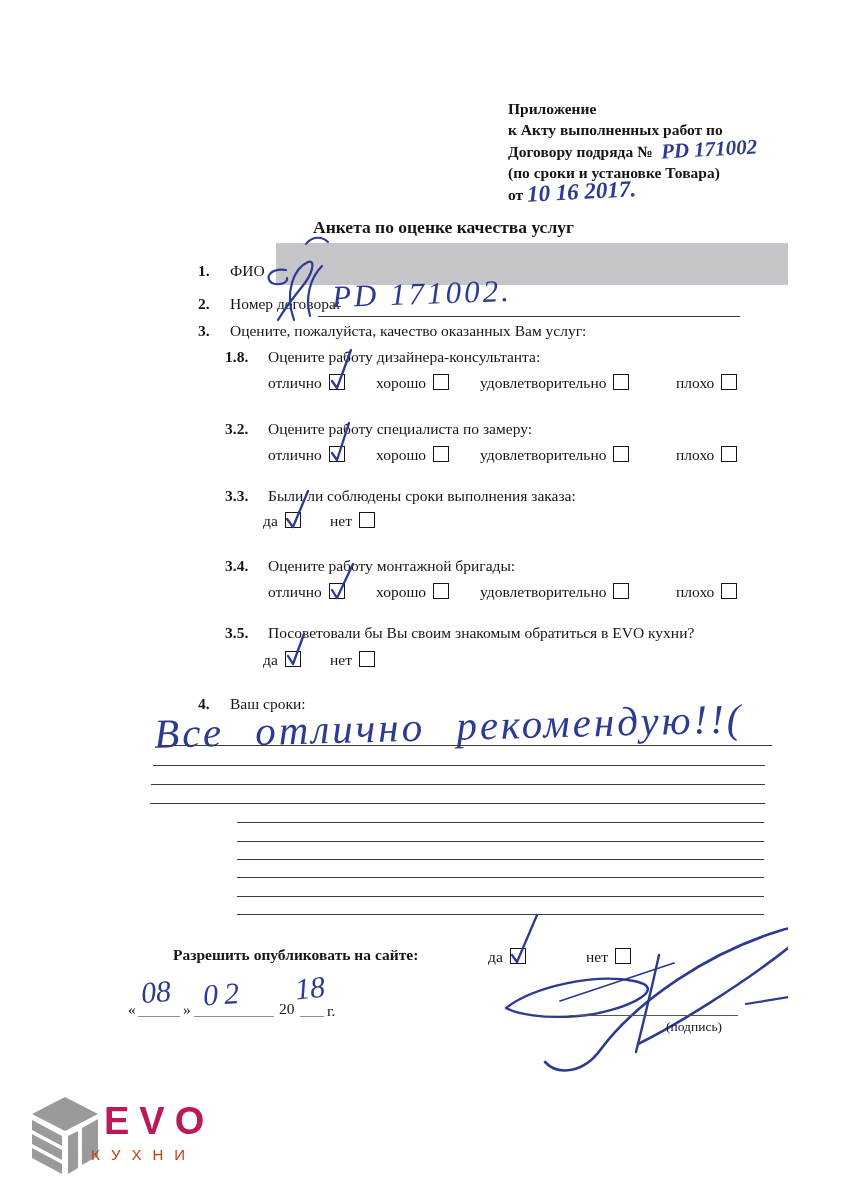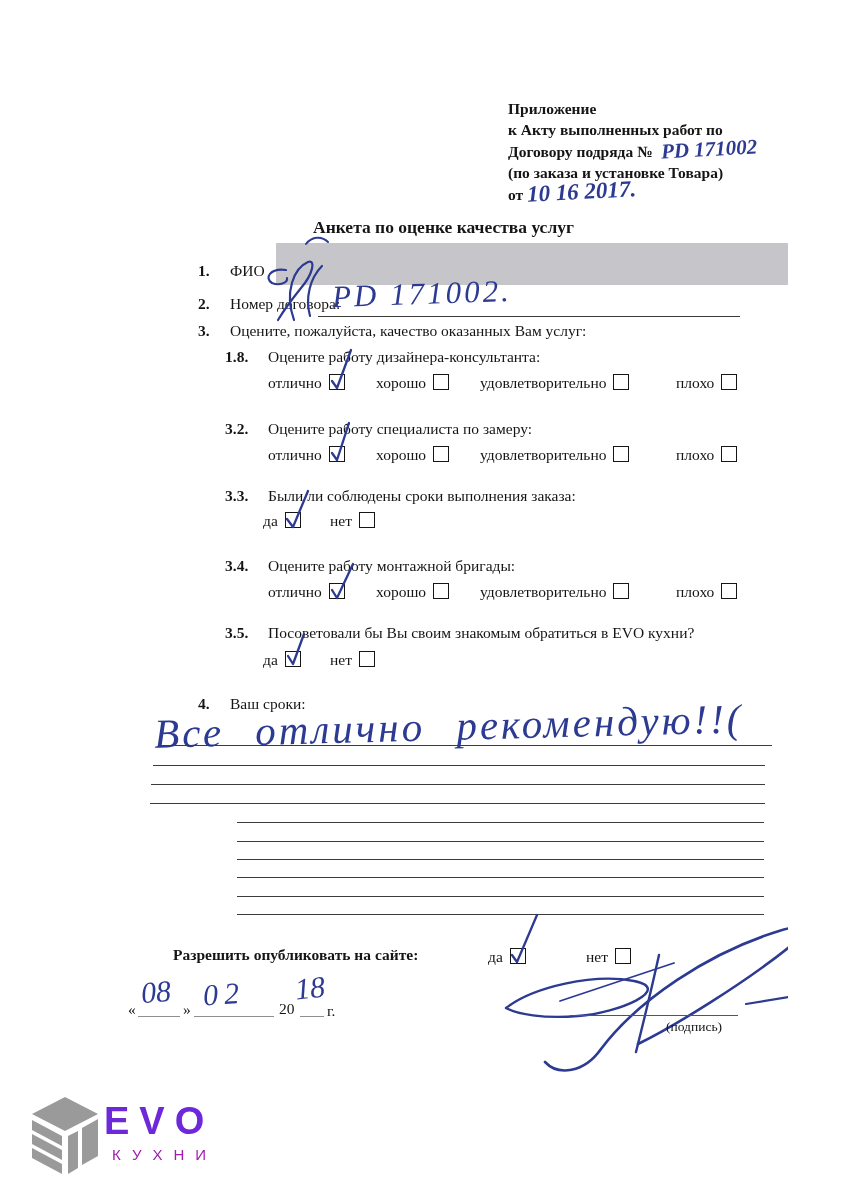--- a/index.html
+++ b/index.html
@@ -18,35 +18,35 @@
     display:inline-block; width:14px; height:14px; border:1.6px solid #161616;
     margin-left:7px; vertical-align:-2px; position:relative; background:#fff;
   }
   .cb svg { position:absolute; left:-4px; top:-30px; width:32px; height:50px; overflow:visible; }
   .cb svg path { stroke:#2c3a92; stroke-width:2.3; fill:none; stroke-linecap:round; stroke-linejoin:round; }
   .opt { position:absolute; font-size:15.5px; white-space:nowrap; }
   .rule { position:absolute; border-top:1.2px solid #3c3c3c; height:0; }
   .underfield { position:absolute; border-bottom:1.3px solid #3a3a3a; }
   .gray-rule { position:absolute; border-bottom:1.3px solid #8f8f8f; }
   .ink-svg path { stroke:#2c3a92; fill:none; stroke-linecap:round; stroke-linejoin:round; }
-  .logo-txt { font-family:"Liberation Sans", sans-serif; color:#6d28d9; }
+  .logo-txt { font-family:"Liberation Sans", sans-serif; color:#be185d; }
   .header-line { font-size:15.5px; font-weight:bold; line-height:20.5px; white-space:nowrap; }
 </style>
 </head>
 <body>
 
 <div class="page">
 
   <div class="abs" style="left:508px; top:99px;">
     <div class="header-line">Приложение</div>
     <div class="header-line">к Акту выполненных работ по</div>
     <div class="header-line">
       <span>Договору подряда №</span><span class="hand" style="display:inline-block; font-size:21px; margin-left:8px; transform:rotate(-3deg); position:relative; top:-1px;">PD 171002</span>
     </div>
-    <div class="header-line">(по заказа и установке Товара)</div>
+    <div class="header-line">(по сроки и установке Товара)</div>
     <div class="header-line">
       <span>от</span><span class="hand" style="display:inline-block; font-size:23px; margin-left:4px; transform:rotate(-3deg); position:relative; top:-1px;">10 16 2017.</span>
     </div>
   </div>
 
   <div class="abs b" style="left:313px; top:217px; font-size:17.5px;">Анкета по оценке качества услуг</div>
 
   <div class="abs b t15" style="left:198px; top:262px;">1.</div>
   <div class="abs t15" style="left:230px; top:262px;">ФИО</div>
 
@@ -196,15 +196,15 @@
     <g fill="#9a9a9a">
       <path d="M35,1 L68,18 L35,35 L2,18 Z"></path>
       <path d="M2,24 L32,40 L32,50 L2,34 Z"></path>
       <path d="M2,38 L32,54 L32,64 L2,48 Z"></path>
       <path d="M2,52 L32,68 L32,78 L2,62 Z"></path>
       <path d="M38,40 L48,35 L48,72 L38,78 Z"></path>
       <path d="M52,32 L68,23 L68,60 L52,69 Z"></path>
     </g>
   </svg>
   <div class="abs logo-txt" style="left:104px; top:1100px; font-size:38px; font-weight:bold; letter-spacing:10px;">EVO</div>
-  <div class="abs logo-txt" style="left:112px; top:1146px; font-size:15px; letter-spacing:11px; color:#a21caf;">КУХНИ</div>
+  <div class="abs logo-txt" style="left:91px; top:1146px; font-size:15px; letter-spacing:11px; color:#c2410c;">КУХНИ</div>
 
 </div>
 
 </body></html>

